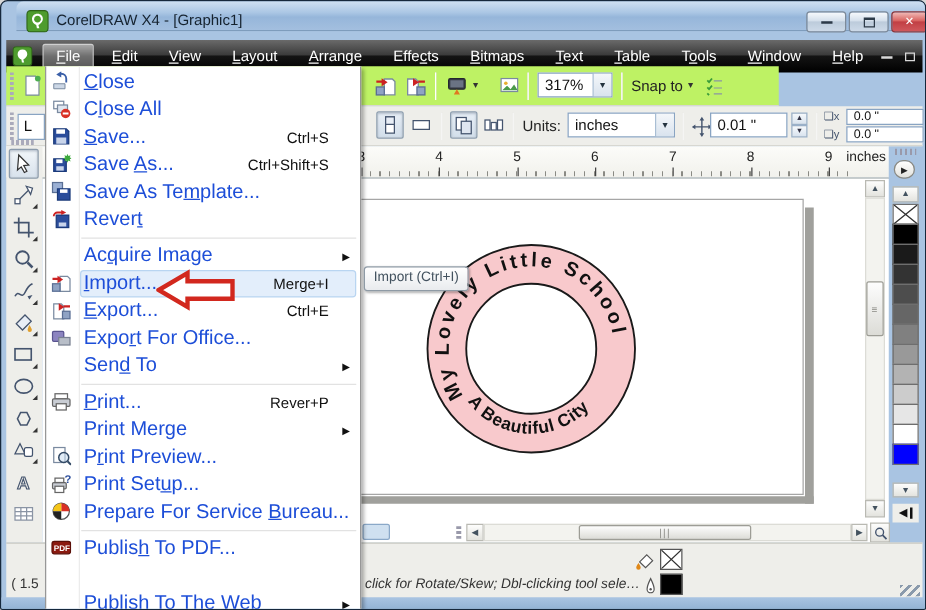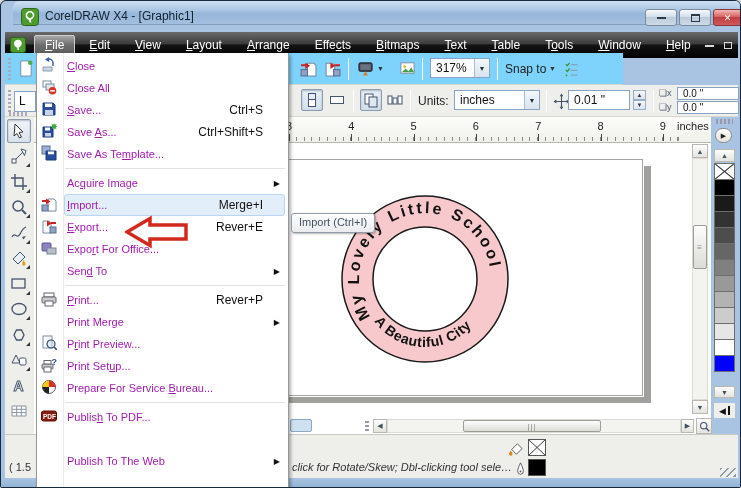--- a/index.html
+++ b/index.html
@@ -30,21 +30,21 @@
   .mb-appico{width:16px;height:16px;margin:0 8px 0 5px;flex:0 0 auto;}
   .mb-item{color:#fff;font-size:12px;padding:2px 10px;margin-right:3px;border-radius:2px;
     border:1px solid transparent;white-space:nowrap;}
   .mb-item.active{background:linear-gradient(180deg,#a8a8a8,#6e6e6e 50%,#5a5a5a);
     border:1px solid #cfcfcf;}
   .mb-right{margin-left:auto;display:flex;align-items:center;gap:10px;padding-right:12px;color:#d9d9d9;font-size:10px;}
   .doc-min{width:9px;height:3px;border-bottom:2px solid #d9d9d9;}
   .doc-rest{width:8px;height:7px;border:1px solid #d9d9d9;}
 
   
-  .toolbar{left:4px;top:52px;width:618px;height:32px;background:#7dd3fc;border-bottom:1px solid #d7d7d1;}
+  .toolbar{left:4px;top:52px;width:618px;height:32px;background:#bef264;border-bottom:1px solid #d7d7d1;}
   .propbar{left:4px;top:84px;width:733px;height:32px;background:#eeeeea;border-bottom:1px solid #d7d7d1;}
   .grip-v{width:3px;height:22px;background:repeating-linear-gradient(180deg,#aab 0 2px,transparent 2px 4px);}
   .tbico{width:20px;height:20px;display:flex;align-items:center;justify-content:center;}
   .tbico svg{width:17px;height:17px;}
   .tsep{width:1px;height:22px;background:#cfcfc8;border-right:1px solid #fff;}
   .combo{background:#fff;border:1px solid #89a4c2;height:20px;display:flex;align-items:center;font-size:12px;color:#111;}
   .combo .cval{flex:1;padding:0 5px;white-space:nowrap;overflow:hidden;}
   .combo .carr{width:15px;height:100%;display:flex;align-items:center;justify-content:center;
     background:linear-gradient(180deg,#f4f7fa,#d9e3ee);border-left:1px solid #a9bed4;font-size:7px;color:#23323f;}
   .lbl{font-size:12px;color:#222;white-space:nowrap;}
@@ -110,21 +110,21 @@
   .rgrip{left:719px;top:467px;width:16px;height:9px;
     background:repeating-linear-gradient(135deg,#8a9aac 0 2px,transparent 2px 5px);}
 
   
   .filemenu{left:35px;top:52px;width:253px;height:441px;background:#fff;
     border:1px solid #979797;border-top:none;box-shadow:2px 2px 3px rgba(0,0,0,.3);z-index:40;padding-top:2px;}
   .filemenu::before{content:'';position:absolute;left:26px;top:0;bottom:0;width:1px;background:#ececec;}
   .menu-item{position:relative;height:22px;display:flex;align-items:center;}
   .mi-icon{position:relative;z-index:2;width:18px;height:18px;margin-left:4px;flex:0 0 18px;}
   .mi-icon svg{width:16px;height:16px;}
-  .mi-label{position:relative;z-index:2;margin-left:8px;font-size:11px;color:#a21caf;white-space:nowrap;}
+  .mi-label{position:relative;z-index:2;margin-left:8px;font-size:16px;color:#1d4ed8;white-space:nowrap;}
   .mi-sc{position:absolute;z-index:2;right:25px;font-size:12px;color:#111;}
   .mi-arrow{position:absolute;z-index:2;right:8px;font-size:8px;color:#111;}
   .menu-sep{height:7px;position:relative;}
   .menu-sep::after{content:'';position:absolute;left:28px;right:3px;top:3px;height:1px;background:#e2e2e2;}
   .menu-item.sel::before{content:'';position:absolute;left:27px;right:3px;top:0;bottom:0;
     background:#e3eefb;border:1px solid #b9d5f1;border-radius:3px;}
 
   
   .tooltip{left:290px;top:212px;height:20px;padding:2px 7px;background:linear-gradient(180deg,#ffffff,#e9ebee);
     border:1px solid #8e9aa5;border-radius:3px;font-size:11px;color:#43525f;z-index:70;white-space:nowrap;
@@ -538,20 +538,29 @@
         <span class="mi-sc">Ctrl+Shift+S</span>
       </div>
       <div class="menu-item">
         <span class="mi-icon"><svg viewBox="0 0 16 16">
             <rect x="1" y="1" width="8" height="8" fill="#9bb0d4" stroke="#5a6f94"></rect>
             <path d="M5 6h10v9H5z" fill="#2b4d9b" stroke="#1a3a7a"></path>
             <rect x="7" y="6.5" width="6" height="2.8" fill="#fff"></rect>
           </svg></span>
         <span class="mi-label">Save As Te<u>m</u>plate...</span>
       </div>
+      <div class="menu-item">
+        <span class="mi-icon"><svg viewBox="0 0 16 16">
+            <path d="M4 5h10v10H4z" fill="#2b4d9b" stroke="#1a3a7a"></path>
+            <rect x="6" y="11" width="6" height="3.2" fill="#c8d4ea"></rect>
+            <path d="M9 3H5a3 3 0 0 0-3 3" fill="none" stroke="#cc2222" stroke-width="1.5"></path>
+            <path d="M8 1l4 2-4 2z" fill="#cc2222"></path>
+          </svg></span>
+        <span class="mi-label">Rever<u>t</u></span>
+      </div>
       <div class="menu-sep"></div>
       <div class="menu-item">
         <span class="mi-icon"></span>
         <span class="mi-label">Ac<u>q</u>uire Image</span>
         <span class="mi-arrow">▶</span>
       </div>
       <div class="menu-item sel">
         <span class="mi-icon"><svg viewBox="0 0 16 16">
             <path d="M7 3h6l2 2v10H7z" fill="#fff" stroke="#7a8aa0"></path>
             <rect x="1" y="9" width="6" height="6" fill="#8fa3c4" stroke="#5a6f94"></rect>
@@ -562,21 +571,21 @@
         <span class="mi-sc">Merge+I</span>
       </div>
       <div class="menu-item">
         <span class="mi-icon"><svg viewBox="0 0 16 16">
             <path d="M2 3h6l2 2v10H2z" fill="#fff" stroke="#7a8aa0"></path>
             <rect x="9" y="9" width="6" height="6" fill="#8fa3c4" stroke="#5a6f94"></rect>
             <path d="M10 5h5" stroke="#cc2222" stroke-width="1.8"></path>
             <path d="M15.5 5.5l-4.5-3v6z" fill="#cc2222" transform="translate(-5,0)"></path>
           </svg></span>
         <span class="mi-label"><u>E</u>xport...</span>
-        <span class="mi-sc">Rever+E</span>
+        <span class="mi-sc">Ctrl+E</span>
       </div>
       <div class="menu-item">
         <span class="mi-icon"><svg viewBox="0 0 16 16">
             <rect x="1" y="3" width="9" height="8" rx="1" fill="#8c84c0" stroke="#5a5490"></rect>
             <rect x="6" y="8" width="9" height="6" fill="#b8bec8" stroke="#7a8292"></rect>
           </svg></span>
         <span class="mi-label">Expo<u>r</u>t For Office...</span>
       </div>
       <div class="menu-item">
         <span class="mi-icon"></span>

